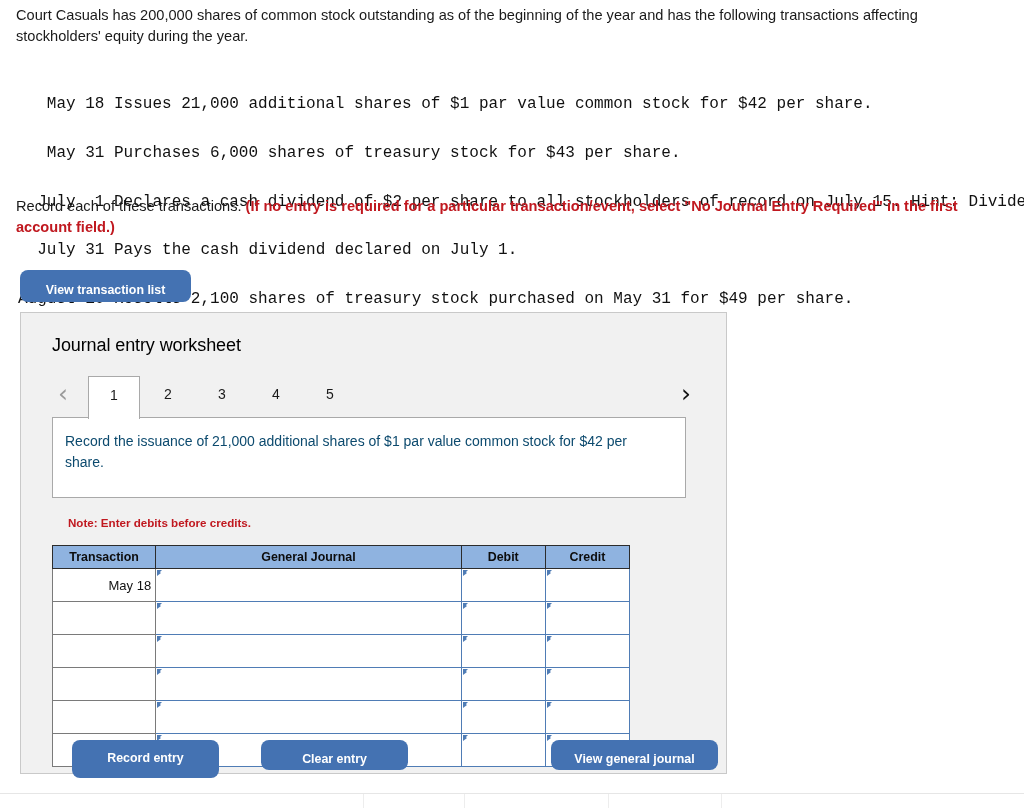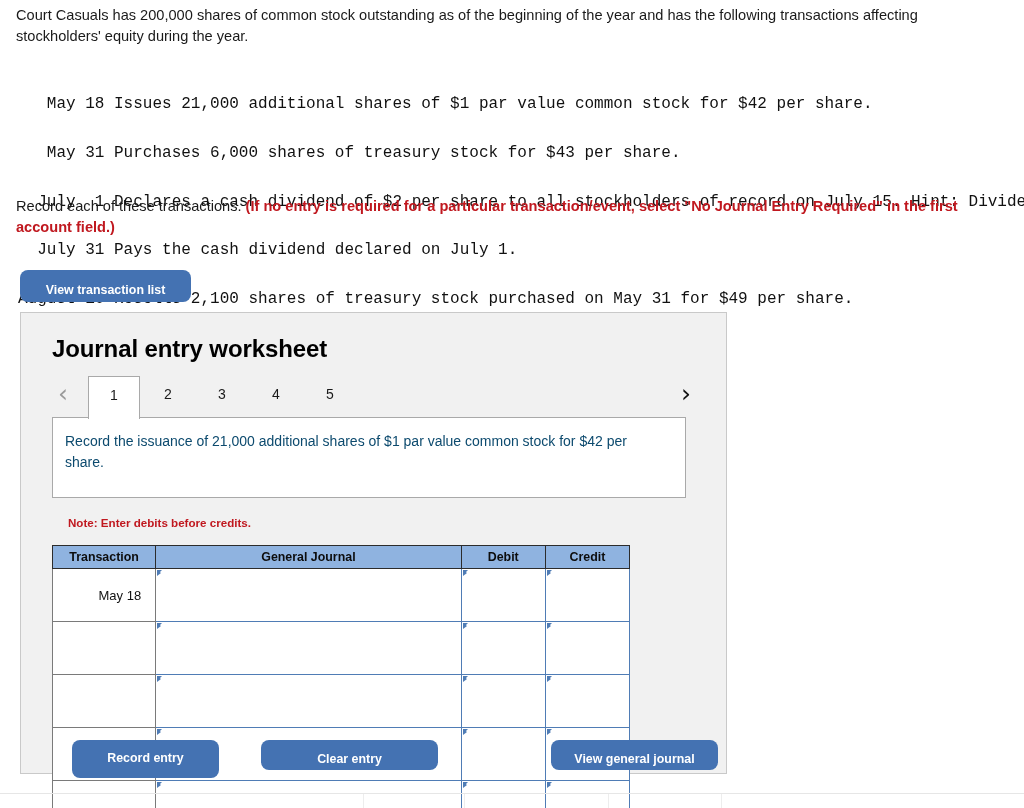--- a/index.html
+++ b/index.html
@@ -93,22 +93,22 @@
     height: 462px;
     background: #f1f1f1;
     border: 1px solid #c9c9c9;
     box-sizing: border-box;
   }
 
   .panel-title {
     position: absolute;
     left: 31px;
     top: 22px;
-    font-size: 24px;
-    font-weight: bold;
+    font-size: 18px;
+    font-weight: normal;
     color: #000000;
     letter-spacing: -0.1px;
   }
 
   
   .tabstrip {
     position: absolute;
     left: 0px;
     top: 58px;
     width: 707px;
@@ -202,21 +202,21 @@
     font-size: 12.4px;
     font-weight: bold;
     color: #0d0d0d;
     height: 22px;
     text-align: center;
     padding: 0;
   }
   .jtable td {
     border: 1px solid #7a7a7a;
     height: 24px;
-    padding: 14px;
+    padding: 4px;
     vertical-align: middle;
   }
   .col-txn    { width: 103px; }
   .col-gj     { width: 305px; }
   .col-debit  { width: 84px;  }
   .col-credit { width: 84px;  }
 
   .txn-cell {
     text-align: right;
     padding-right: 12px;
@@ -259,21 +259,21 @@
     left: 51px;
     top: 427px;
     width: 147px;
     height: 38px;
     padding-top: 0;
   }
   #clear-entry-button {
     position: absolute;
     left: 240px;
     top: 427px;
-    width: 177px;
+    width: 147px;
     height: 30px;
     padding-top: 9px;
   }
   #view-general-journal-button {
     position: absolute;
     left: 530px;
     top: 427px;
     width: 167px;
     height: 30px;
     padding-top: 9px;

